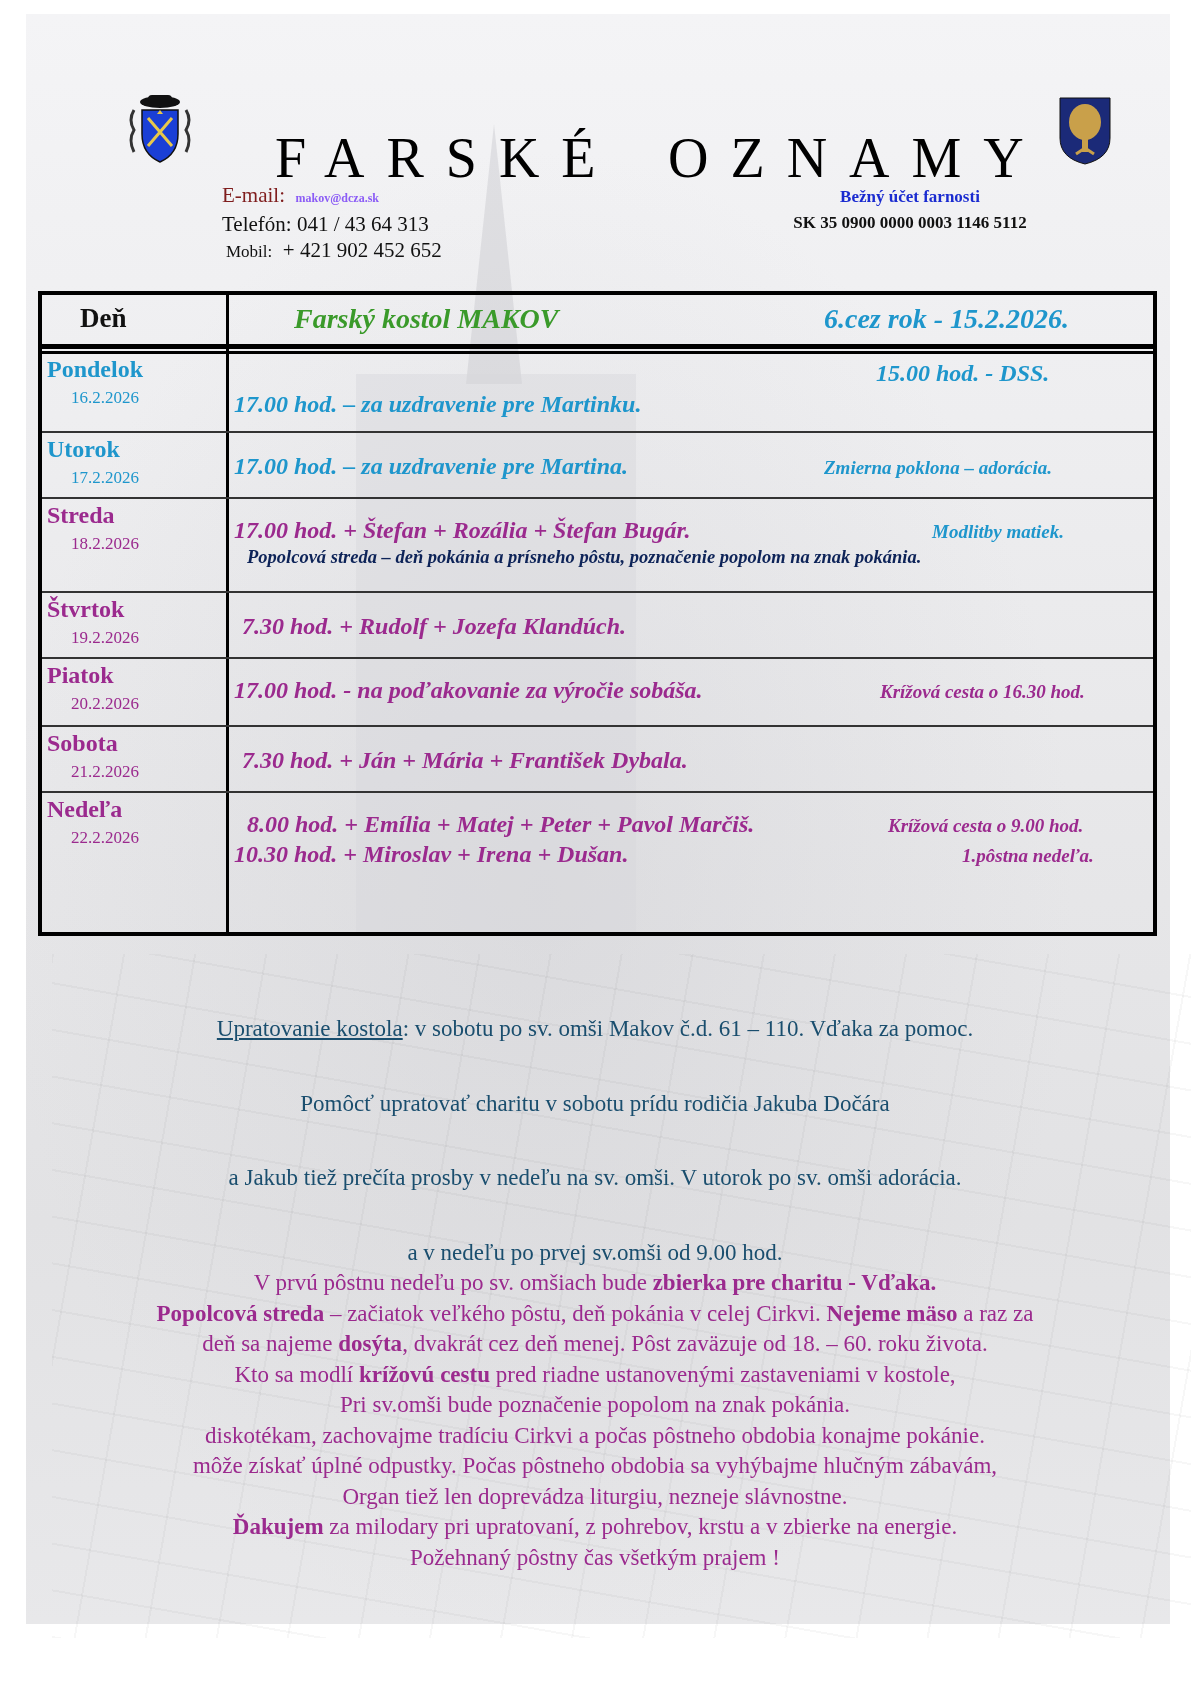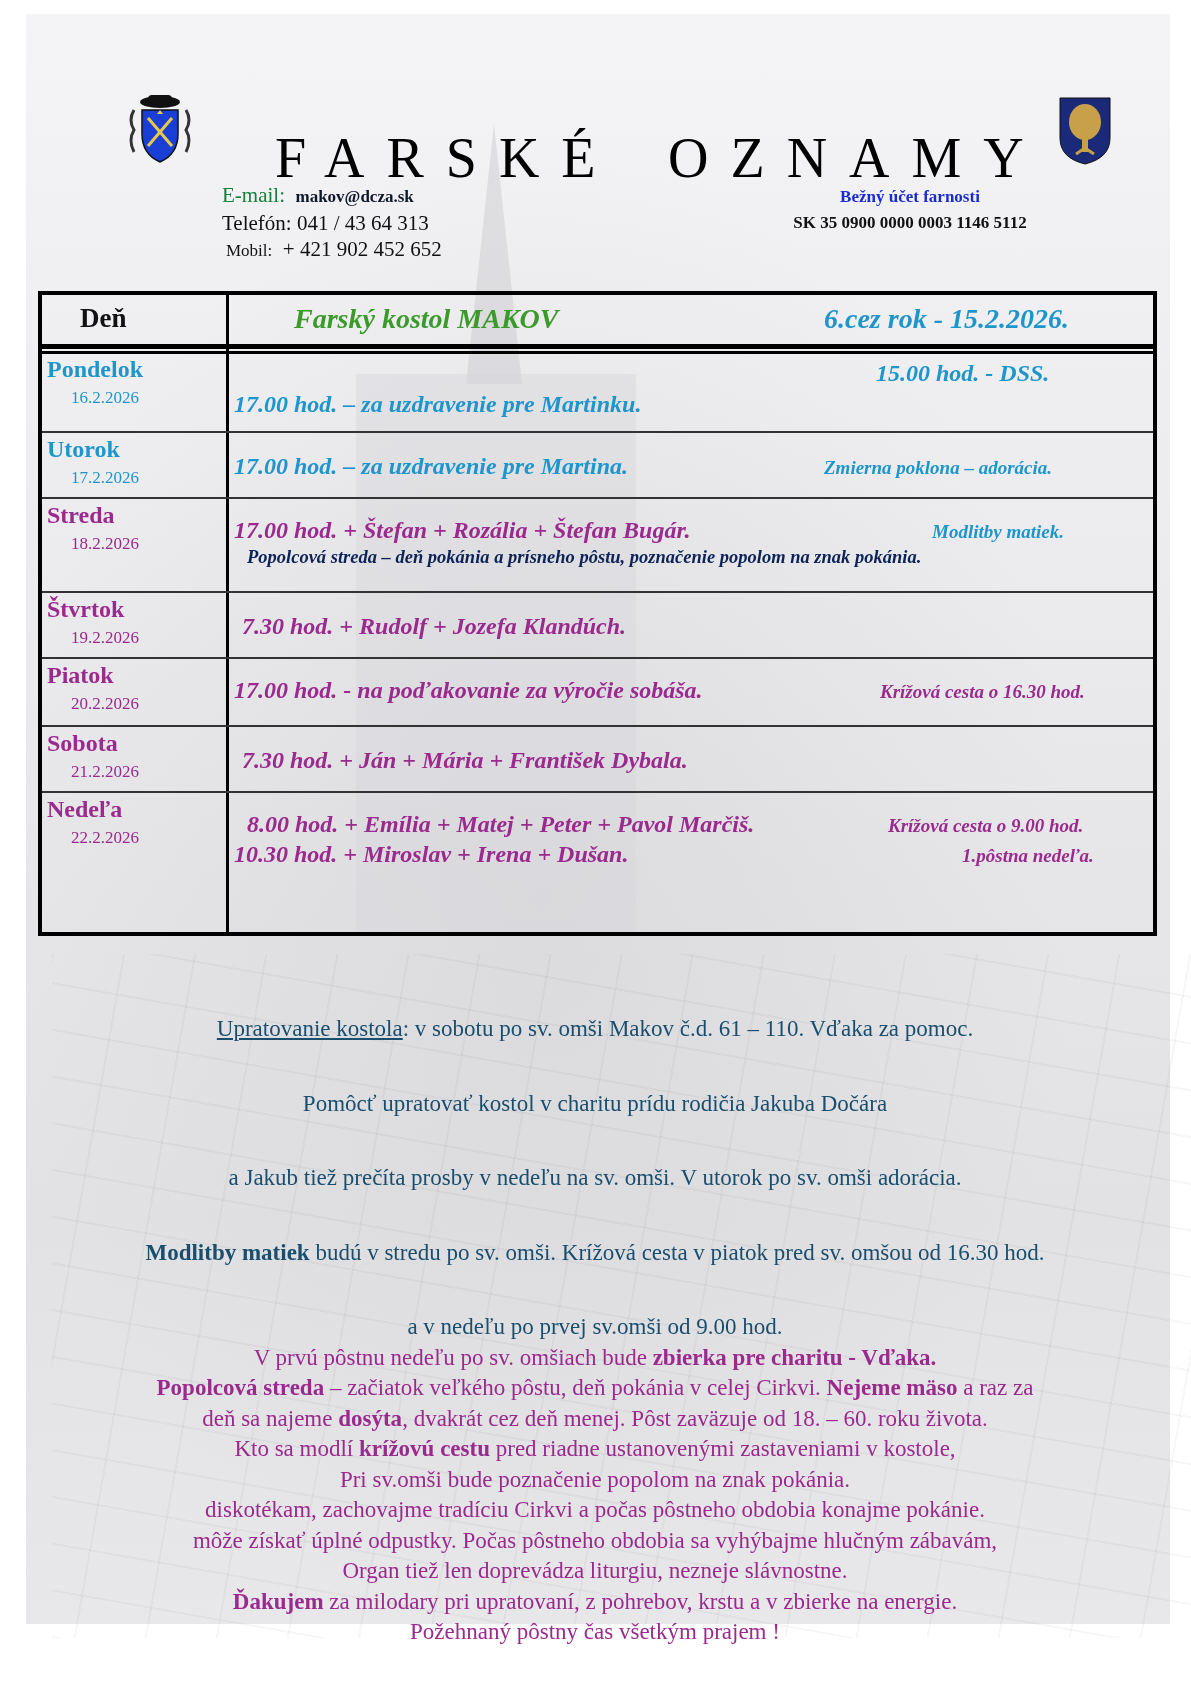--- a/index.html
+++ b/index.html
@@ -32,22 +32,22 @@
     .logo { position: absolute; }
     .logo-left { left: 124px; top: 92px; width: 72px; height: 72px; }
     .logo-right { left: 1058px; top: 96px; width: 54px; height: 70px; }
     .title {
       position: absolute; top: 126px; font-weight: normal; font-size: 56px; letter-spacing: 22px;
       color: #000;
     }
     .title-1 { left: 275px; }
     .title-2 { left: 668px; }
     .contact { position: absolute; left: 222px; top: 182px; font-size: 21px; color: #111; line-height: 26px; }
-    .contact .lbl { color: #15803d; }
-    .contact .email { color: #0f172a; font-weight: bold; font-size: 17px; }
+    .contact .lbl { color: #7f1d1d; }
+    .contact .email { color: #8b5cf6; font-weight: bold; font-size: 12px; }
     .contact .mobile-lbl { font-size: 17px; }
     .bank { position: absolute; left: 760px; top: 184px; width: 300px; text-align: center; line-height: 26px; }
     .bank-title { color: #1a2bd0; font-weight: bold; font-size: 17px; }
     .bank-iban { color: #111; font-weight: bold; font-size: 17px; }
 
     .table {
       position: absolute; left: 38px; top: 291px; width: 1119px; height: 645px;
       border: 4px solid #000; box-sizing: border-box;
     }
     .vline { position: absolute; left: 184px; top: 0; bottom: 0; width: 3px; background: #000; }
@@ -192,25 +192,22 @@
   <div class="entry e-main purple" style="left:205px; top:516px">8.00 hod. + Emília + Matej + Peter + Pavol Marčiš.</div>
   <div class="entry e-side purple" style="left:846px; top:520px">Krížová cesta o 9.00 hod.</div>
   <div class="entry e-main purple" style="left:192px; top:546px">10.30 hod. + Miroslav + Irena + Dušan.</div>
   <div class="entry e-side purple" style="left:920px; top:550px">1.pôstna nedeľa.</div>
 </div>
 
 <div class="notices">
   <div class="teal">
     <span class="u">Upratovanie  kostola</span><span>:  v sobotu po sv. omši Makov č.d. 61 – 110.  Vďaka za pomoc.</span>
   </div>
-  <div class="teal">Pomôcť upratovať kostol v charitu prídu rodičia Jakuba Dočára</div>
+  <div class="teal">Pomôcť upratovať charitu v sobotu prídu rodičia Jakuba Dočára</div>
   <div class="teal">a Jakub tiež prečíta prosby v nedeľu na sv. omši. V utorok po sv. omši adorácia.</div>
-  <div class="teal">
-    <b>Modlitby matiek</b><span> budú v stredu po sv. omši. Krížová cesta v piatok pred sv. omšou od 16.30 hod.</span>
-  </div>
   <div class="teal">a v nedeľu po prvej sv.omši od 9.00 hod.</div>
   <div class="mag">
     <span>V prvú pôstnu nedeľu po sv. omšiach bude </span><b>zbierka pre charitu - Vďaka.</b>
   </div>
   <div class="mag">
     <b>Popolcová streda</b><span> – začiatok veľkého pôstu, deň pokánia v celej Cirkvi. </span><b>Nejeme mäso</b><span> a raz za</span>
   </div>
   <div class="mag">
     <span>deň sa najeme </span><b>dosýta</b><span>, dvakrát cez deň menej. Pôst zaväzuje od 18. – 60. roku života.</span>
   </div>

